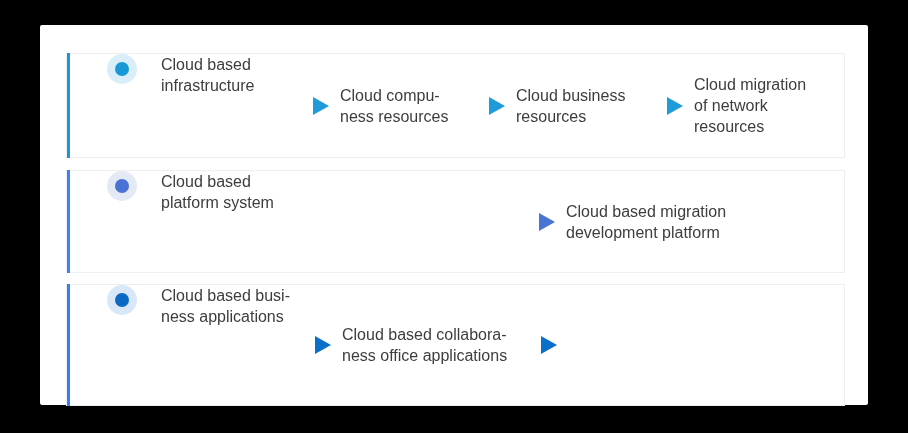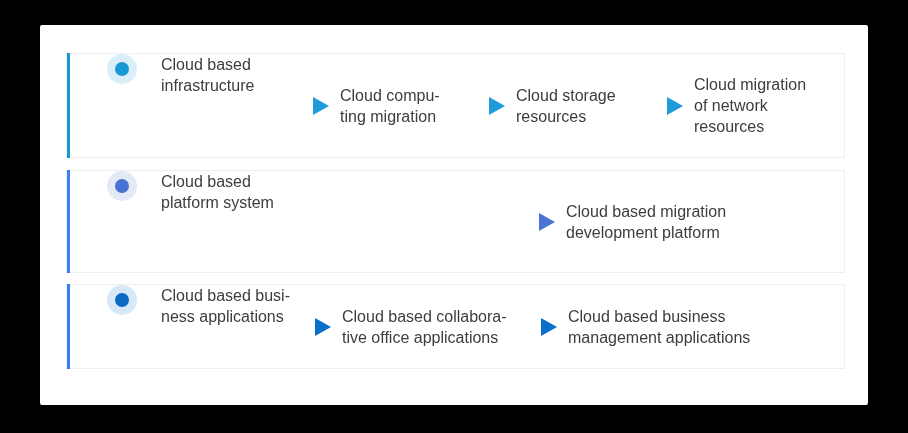--- a/index.html
+++ b/index.html
@@ -92,25 +92,25 @@
       <div class="label-group">
         <span class="dot" style="background-color: rgb(217, 238, 248);">
           <span class="dot-inner" style="background-color: rgb(24, 153, 214);"></span>
         </span>
         <span class="txt">Cloud based
 infrastructure</span>
       </div>
       <div class="item" style="left:246px">
         <span class="arrow" style="border-left-color: rgb(30, 156, 217);"></span>
         <span class="txt">Cloud compu-
-ting migration</span>
+ness resources</span>
       </div>
       <div class="item" style="left:422px">
         <span class="arrow" style="border-left-color: rgb(30, 156, 217);"></span>
-        <span class="txt">Cloud storage
+        <span class="txt">Cloud business
 resources</span>
       </div>
       <div class="item" style="left:600px">
         <span class="arrow" style="border-left-color: rgb(30, 156, 217);"></span>
         <span class="txt">Cloud migration
 of network
 resources</span>
       </div>
     </section>
 
@@ -123,35 +123,33 @@
         <span class="txt">Cloud based
 platform system</span>
       </div>
       <div class="item" style="left:472px">
         <span class="arrow" style="border-left-color: rgb(74, 116, 211);"></span>
         <span class="txt">Cloud based migration
 development platform</span>
       </div>
     </section>
 
-    <section class="card" style="top:259px;height:85px">
+    <section class="card" style="top:259px;height:122px">
       <span class="accent" style="background-color: rgb(51, 128, 238);"></span>
       <div class="label-group">
         <span class="dot" style="background-color: rgb(217, 232, 248);">
           <span class="dot-inner" style="background-color: rgb(10, 105, 194);"></span>
         </span>
         <span class="txt">Cloud based busi-
 ness applications</span>
       </div>
       <div class="item" style="left:248px">
         <span class="arrow" style="border-left-color: rgb(10, 111, 200);"></span>
         <span class="txt">Cloud based collabora-
-tive office applications</span>
+ness office applications</span>
       </div>
       <div class="item" style="left:474px">
         <span class="arrow" style="border-left-color: rgb(10, 111, 200);"></span>
-        <span class="txt">Cloud based business
-management applications</span>
       </div>
     </section>
 
   </div>
 </div>
 
 </body></html>

